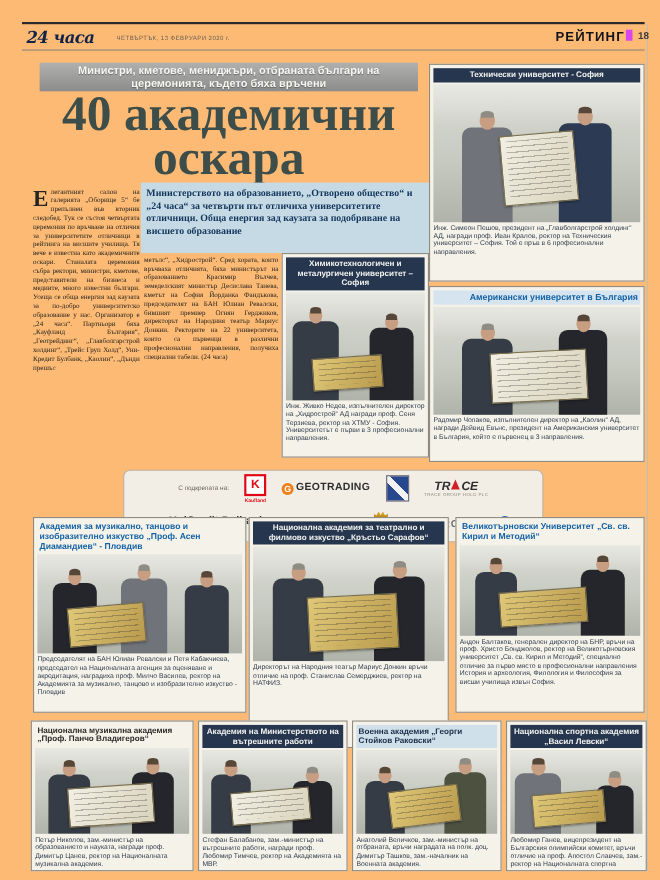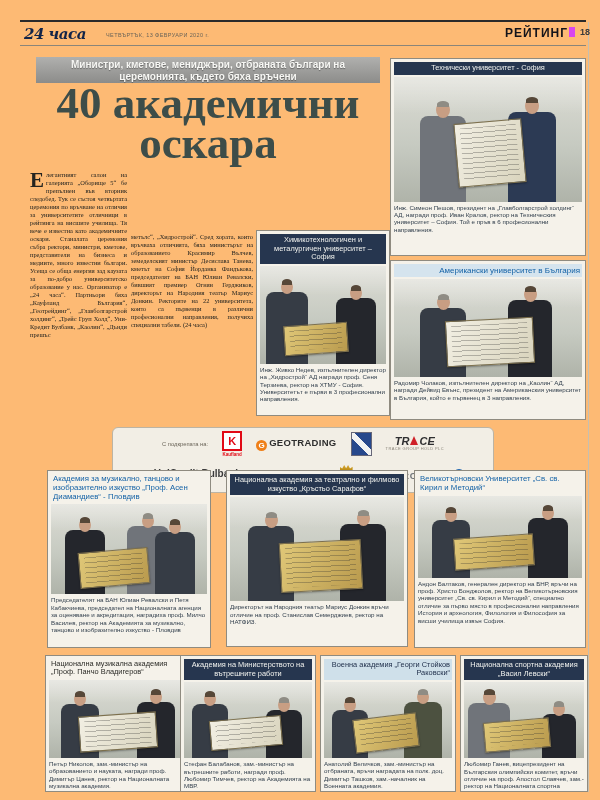--- a/index.html
+++ b/index.html
@@ -20,26 +20,26 @@
   .headline{position:absolute;left:24px;top:82px;width:368px;text-align:center;color:#3d4d49;font-weight:bold;}
   .h1a{font-size:45px;line-height:42px;letter-spacing:0px;}
   .h1b{font-size:45px;line-height:42px;margin-top:-2px;}
   .deck{position:absolute;left:128px;top:166px;width:252px;height:56px;background:#c5dae5;
         color:#13355c;font:bold 9px/11.5px "Liberation Serif",serif;padding:4px 5px;}
   .ncol{position:absolute;font-size:6.4px;line-height:8px;text-align:justify;color:#242420;}
   .colA{left:30px;top:171px;width:97px;height:223px;}
   .colB{left:131px;top:233px;width:122px;height:167px;}
   .dropcap{float:left;font-size:21px;line-height:17px;font-weight:bold;margin:1px 2px 0 0;color:#242420;}
   .pbox{position:absolute;background:#f5f2ea;border:1px solid #8f8b80;padding:3px;box-sizing:border-box;overflow:hidden;}
-  .hdr{font-family:"Liberation Sans",sans-serif;font-weight:normal;text-align:center;}
+  .hdr{font-family:"Liberation Sans",sans-serif;font-weight:bold;text-align:center;}
   .hdr-dark{background:#26364f;color:#f2f3ef;font-size:7.4px;line-height:8.6px;padding:2px 2px;}
   .hdr-blue{background:#d5e4ee;color:#1462a6;font-size:8px;line-height:9px;padding:2px 2px;text-align:right;}
   .hdr-bluetext{color:#1462a6;font-size:7.8px;line-height:8.8px;padding:1px 2px;text-align:left;}
   .hdr-plain{color:#2b2b27;font-size:7.4px;line-height:8.4px;padding:1px 2px;text-align:left;}
-  .hdr-paleblue{background:#cfe0ea;color:#1d2c48;font-size:7.4px;line-height:8.4px;padding:2px 2px;text-align:right;}
+  .hdr-paleblue{background:#cfe0ea;color:#1d2c48;font-size:7.4px;line-height:8.4px;padding:2px 2px;text-align:left;}
   .cap{font:6.2px/7.4px "Liberation Sans",sans-serif;color:#33404e;margin-top:2px;text-align:left;}
   .photo{position:relative;margin-top:2px;background:linear-gradient(180deg,#dcdcd4 0%,#c6cac1 55%,#afb3a9 100%);overflow:hidden;}
   .photo::before{content:'';position:absolute;left:0;top:0;width:100%;height:30%;background:linear-gradient(180deg,rgba(255,255,255,.35),transparent);}
   .person{position:absolute;bottom:0;}
   .head{position:relative;width:12px;height:14px;border-radius:50%;background:#c89e83;margin:0 auto;}
   .head::before{content:'';position:absolute;top:-1px;left:1px;right:1px;height:6px;border-radius:50% 50% 0 0;background:#564738;}
   .hair-grey .head::before{background:#8f8c84;}
   .torso{width:100%;height:calc(100% - 12px);border-radius:8px 8px 0 0;margin-top:-2px;}
   .s-dark{background:#363c45;} .s-grey{background:#70747a;} .s-navy{background:#2c3a54;}
   .s-black{background:#24262c;} .s-green{background:#4c5140;}
@@ -91,20 +91,21 @@
   <div class="section">РЕЙТИНГ</div>
   <div class="pagenum">18</div>
 
   <div class="strap">Министри, кметове, мениджъри, отбраната българи на церемонията, където бяха връчени</div>
 
   <div class="headline">
     <div class="h1a">40 академични</div>
     <div class="h1b">оскара</div>
   </div>
 
+  <div class="deck">Министерството на образованието, „Отворено общество“ и „24 часа“ за четвърти път отличиха университетите отличници. Обща енергия зад каузата за подобряване на висшето образование</div>
 
   <div class="ncol colA"><span class="dropcap">Е</span><span>легантният салон на галерията „Оборище 5“ бе препълнен във вторник следобед. Тук се състоя четвъртата церемония по връчване на отличия за университетите отличници в рейтинга на висшите училища. Тя вече е известна като академичните оскари. Станалата церемония събра ректори, министри, кметове, представители на бизнеса и медиите, много известни българи. Усеща се обща енергия зад каузата за по-добро университетско образование у нас. Организатор е „24 часа“. Партньори бяха „Кауфланд България“, „Геотрейдинг“, „Главболгарстрой холдинг“, „Трейс Груп Холд“, Уни-Кредит Булбанк, „Каолин“, „Дънди прешъс</span></div>
   <div class="ncol colB">метълс“, „Хидрострой“. Сред хората, които връчваха отличията, бяха министърът на образованието Красимир Вълчев, земеделският министър Десислава Танева, кметът на София Йорданка Фандъкова, председателят на БАН Юлиан Ревалски, бившият премиер Огнян Герджиков, директорът на Народния театър Мариус Донкин. Ректорите на 22 университета, които са първенци в различни професионални направления, получиха специални табели. (24 часа)</div>
 
   <div class="pbox" style="left:390px;top:58px;width:196px;height:198px;">
     <div class="hdr hdr-dark">Технически университет - София</div>
     <div class="photo" style="height:125px;">
       <div class="person hair-grey" style="left:26px;width:46px;height:100px;">
           <div class="head" style="width:14px;height:16px;"></div>
           <div class="torso s-grey"></div>
@@ -171,41 +172,41 @@
       <span class="logo-txt kao"><span class="kao-k">К</span><span>КАОЛИН</span></span>
       <span class="dundee logo-txt">
         <span class="crown"></span>
         <span class="dun">Dundee</span>
         <small>PRECIOUS METALS</small>
       </span>
       <span class="logo-txt hyd"><span>HYDROSTROY</span><span class="hyq"></span></span>
     </div>
   </div>
 
-  <div class="pbox" style="left:47px;top:470px;width:164px;height:178px;">
+  <div class="pbox" style="left:30px;top:470px;width:194px;height:178px;">
     <div class="hdr hdr-bluetext">Академия за музикално, танцово и изобразително изкуство „Проф. Асен Диамандиев“ - Пловдив</div>
     <div class="photo" style="height:90px;">
       <div class="person" style="left:14px;width:40px;height:76px;">
           <div class="head"></div>
           <div class="torso s-black"></div>
         </div>
       <div class="person hair-grey" style="left:76px;width:42px;height:80px;">
           <div class="head"></div>
           <div class="torso s-grey"></div>
         </div>
       <div class="person" style="right:12px;width:40px;height:74px;">
           <div class="head"></div>
           <div class="torso s-dark"></div>
         </div>
       <div class="plaque pl-gold" style="left:28px;top:46px;width:68px;height:34px;transform:rotate(-5deg);"></div>
     </div>
     <div class="cap">Председателят на БАН Юлиан Ревалски и Петя Кабакчиева, председател на Националната агенция за оценяване и акредитация, наградиха проф. Милчо Василев, ректор на Академията за музикално, танцово и изобразително изкуство - Пловдив</div>
   </div>
 
-  <div class="pbox" style="left:226px;top:470px;width:182px;height:177px;">
+  <div class="pbox" style="left:226px;top:470px;width:182px;height:210px;">
     <div class="hdr hdr-dark">Национална академия за театрално и филмово изкуство „Кръстьо Сарафов“</div>
     <div class="photo" style="height:104px;">
       <div class="person hair-grey" style="left:18px;width:46px;height:88px;">
           <div class="head" style="width:13px;height:15px;"></div>
           <div class="torso s-dark"></div>
         </div>
       <div class="person hair-grey" style="right:18px;width:46px;height:90px;">
           <div class="head" style="width:13px;height:15px;"></div>
           <div class="torso s-black"></div>
         </div>
@@ -223,21 +224,21 @@
         </div>
       <div class="person" style="right:14px;width:40px;height:72px;">
           <div class="head"></div>
           <div class="torso s-black"></div>
         </div>
       <div class="plaque pl-gold" style="left:36px;top:40px;width:78px;height:30px;transform:rotate(-4deg);"></div>
     </div>
     <div class="cap">Андон Балтаков, генерален директор на БНР, връчи на проф. Христо Бонджолов, ректор на Великотърновския университет „Св. св. Кирил и Методий“, специално отличие за първо място в професионални направления История и археология, Филология и Философия за висши училища извън София.</div>
   </div>
 
-  <div class="pbox" style="left:28px;top:655px;width:148px;height:137px;margin-left:17px;">
+  <div class="pbox" style="left:28px;top:655px;width:148px;height:137px;">
     <div class="hdr hdr-plain">Национална музикална академия „Проф. Панчо Владигеров“</div>
     <div class="photo" style="height:78px;">
       <div class="person" style="left:12px;width:38px;height:66px;">
           <div class="head"></div>
           <div class="torso s-dark"></div>
         </div>
       <div class="person" style="right:14px;width:38px;height:68px;">
           <div class="head"></div>
           <div class="torso s-black"></div>
         </div>

